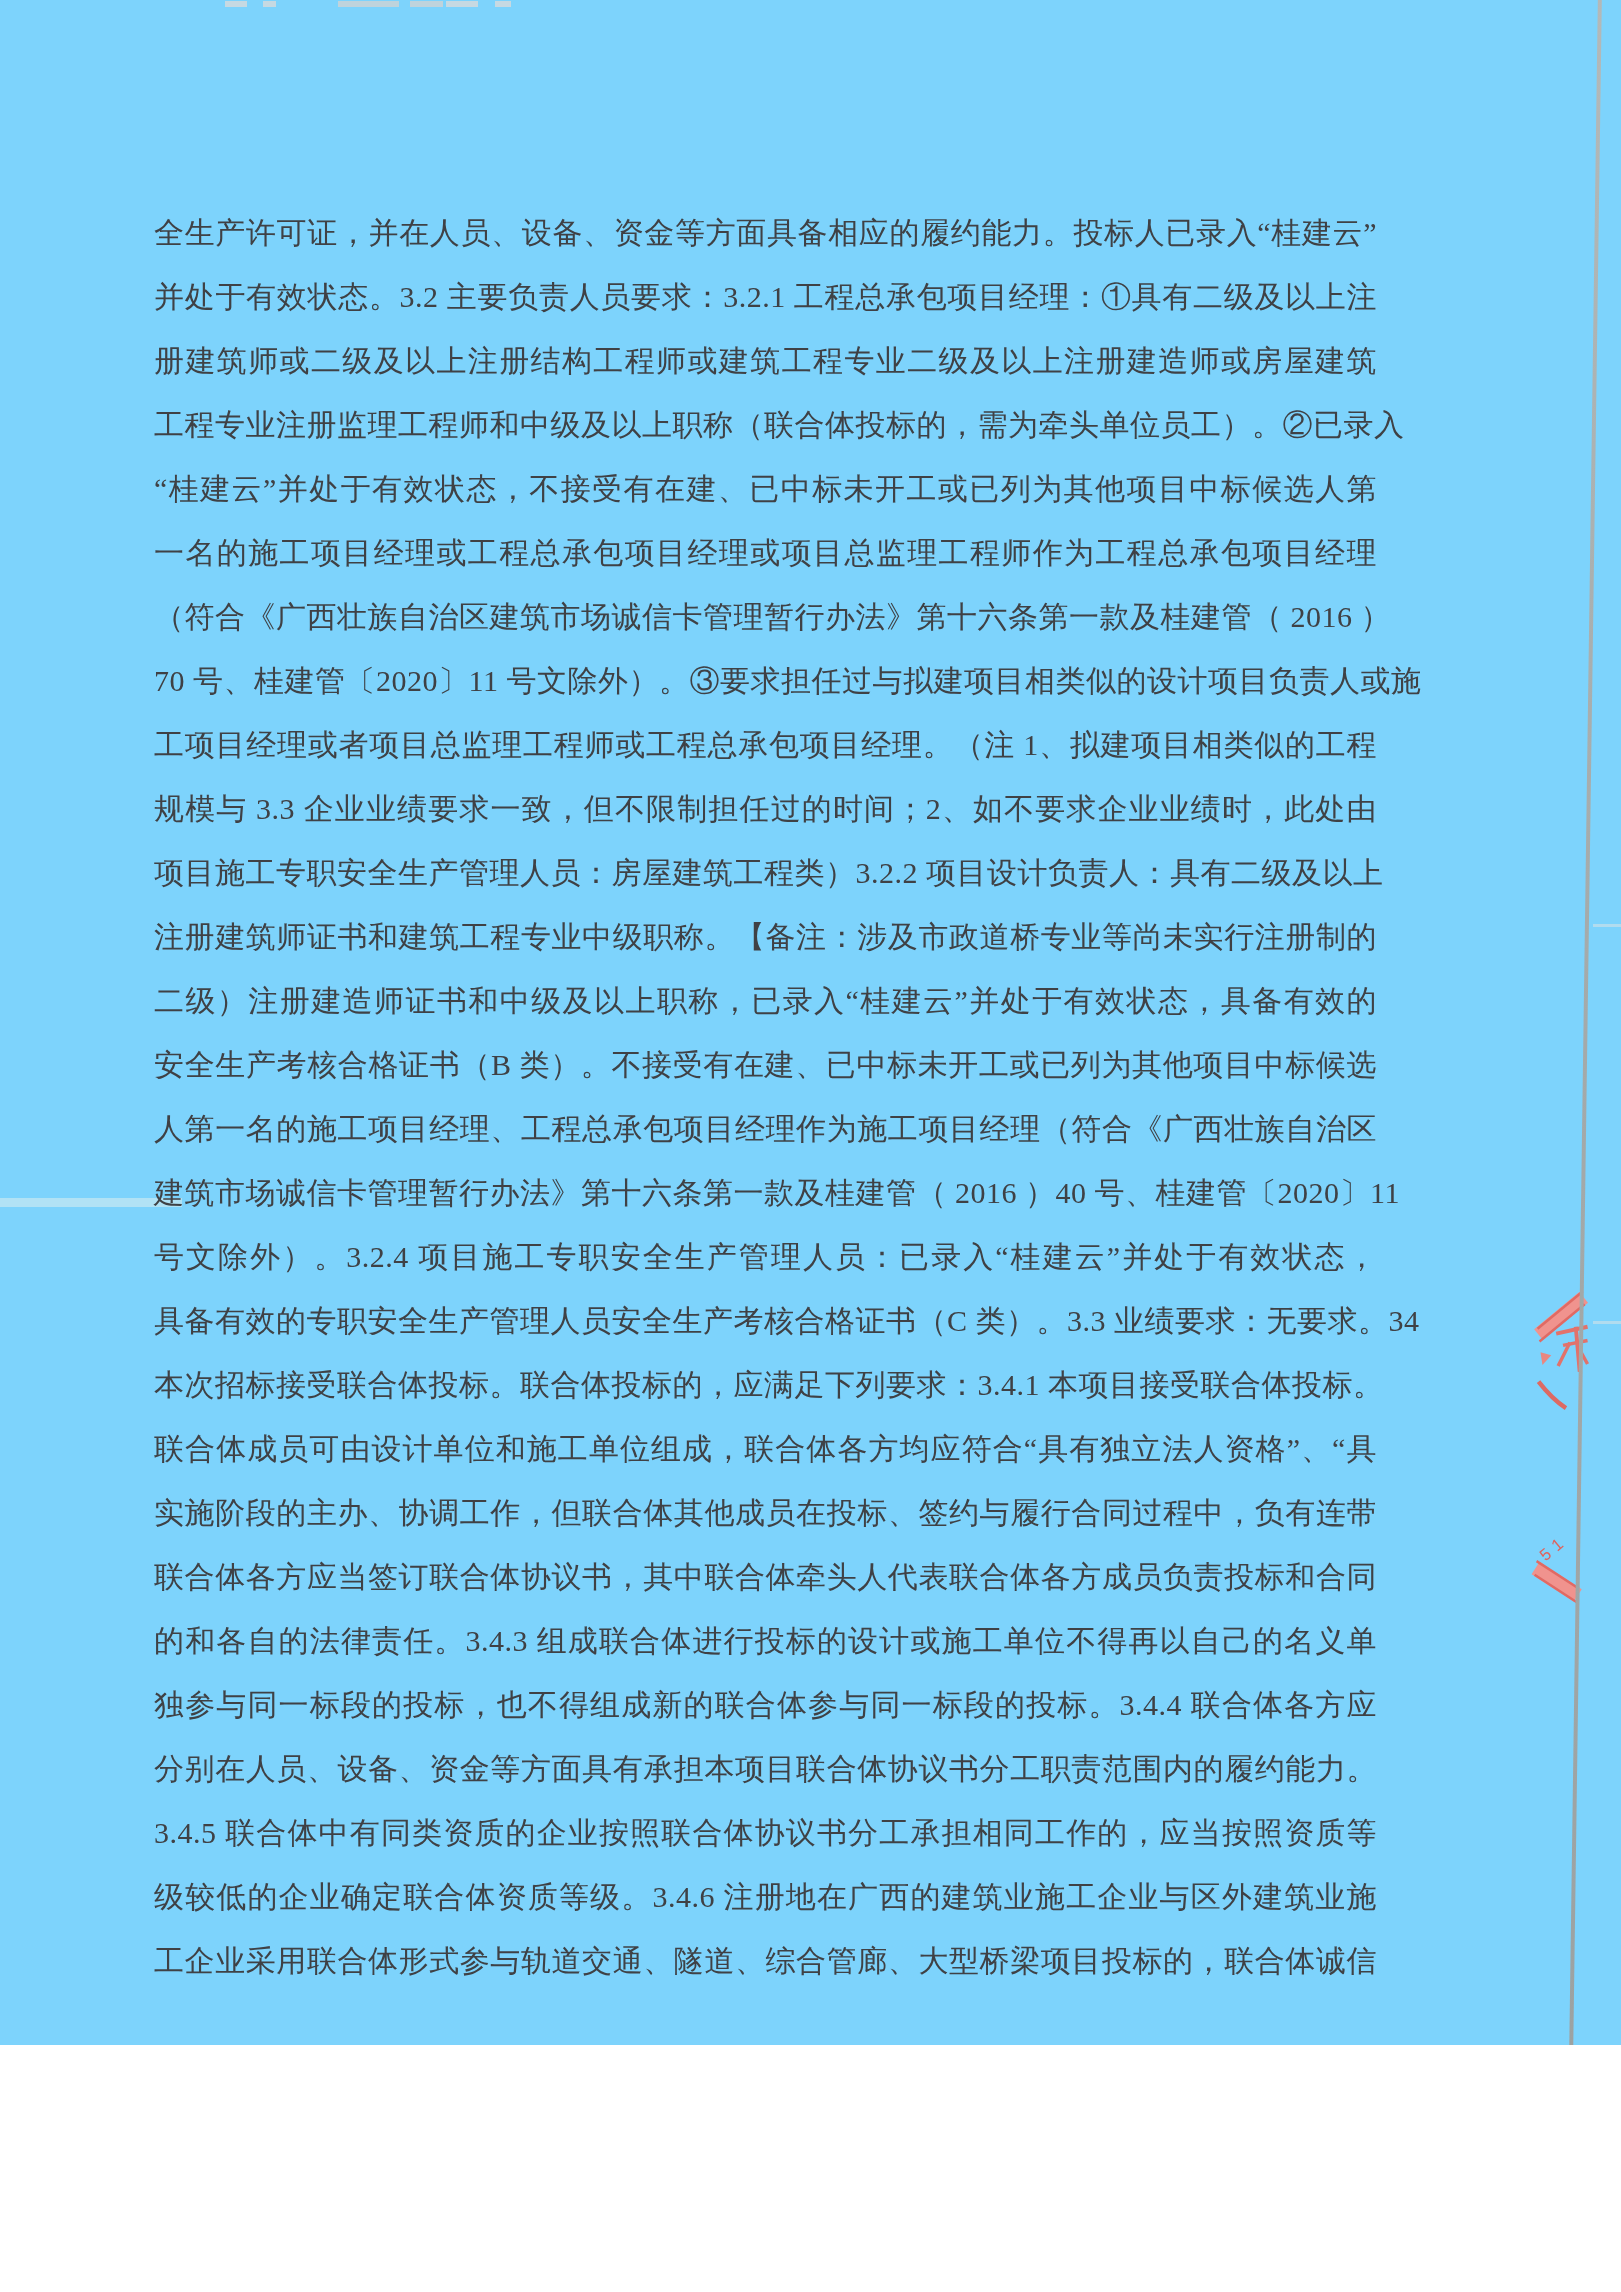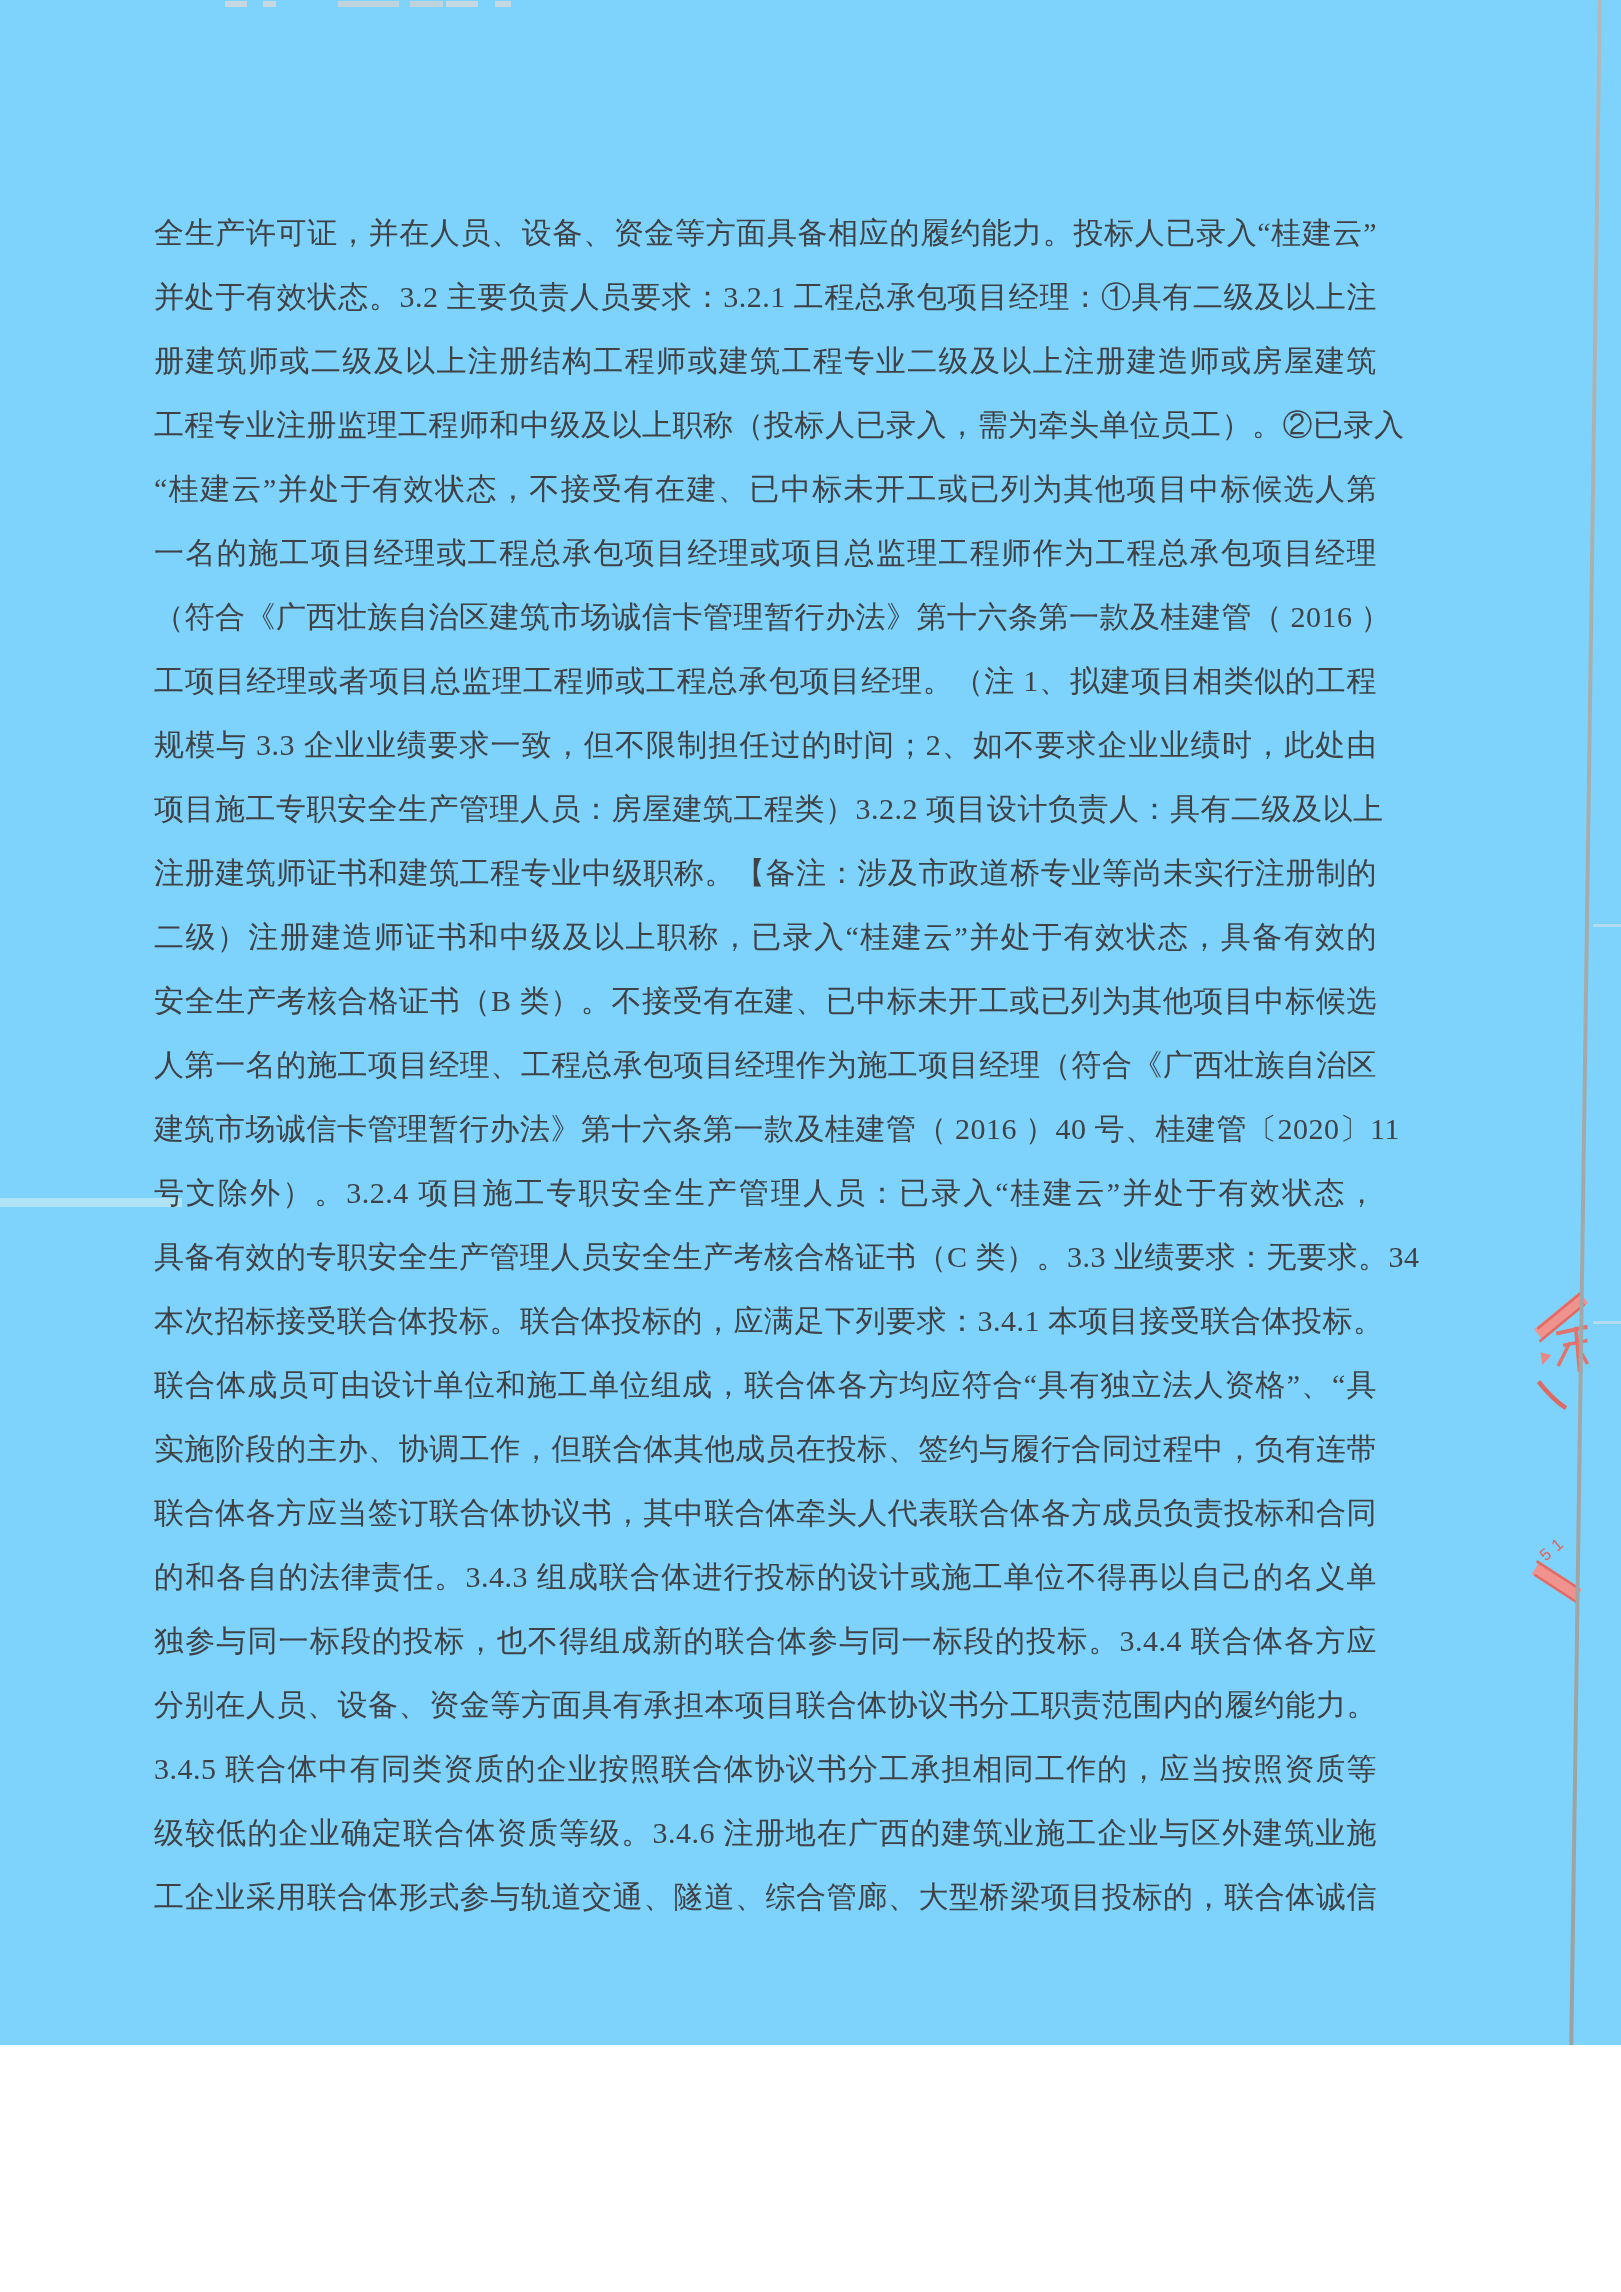--- a/index.html
+++ b/index.html
@@ -62,24 +62,25 @@
   <div class="artifact cyan-band" style="left:0;top:1198px;width:182px;height:8.8px;"></div>
 
   <div class="artifact right-streak" style="top:924px;"></div>
   <div class="artifact right-streak" style="top:1321px;"></div>
   <div class="artifact right-streak" style="top:2107px;"></div>
 
   <div class="body-text">
       <div class="text-line">全生产许可证，并在人员、设备、资金等方面具备相应的履约能力。投标人已录入“桂建云”</div>
       <div class="text-line">并处于有效状态。3.2 主要负责人员要求：3.2.1 工程总承包项目经理：①具有二级及以上注</div>
       <div class="text-line">册建筑师或二级及以上注册结构工程师或建筑工程专业二级及以上注册建造师或房屋建筑</div>
-      <div class="text-line">工程专业注册监理工程师和中级及以上职称（投标人已录入，需为牵头单位员工）。②已录入</div>
+      <div class="text-line">工程专业注册监理工程师和中级及以上职称（联合体投标的，需为牵头单位员工）。②已录入</div>
       <div class="text-line">“桂建云”并处于有效状态，不接受有在建、已中标未开工或已列为其他项目中标候选人第</div>
       <div class="text-line">一名的施工项目经理或工程总承包项目经理或项目总监理工程师作为工程总承包项目经理</div>
       <div class="text-line">（符合《广西壮族自治区建筑市场诚信卡管理暂行办法》第十六条第一款及桂建管（ 2016 ）</div>
+      <div class="text-line">70 号、桂建管〔2020〕11 号文除外）。③要求担任过与拟建项目相类似的设计项目负责人或施</div>
       <div class="text-line">工项目经理或者项目总监理工程师或工程总承包项目经理。（注 1、拟建项目相类似的工程</div>
       <div class="text-line">规模与 3.3 企业业绩要求一致，但不限制担任过的时间；2、如不要求企业业绩时，此处由</div>
       <div class="text-line">项目施工专职安全生产管理人员：房屋建筑工程类）3.2.2 项目设计负责人：具有二级及以上</div>
       <div class="text-line">注册建筑师证书和建筑工程专业中级职称。【备注：涉及市政道桥专业等尚未实行注册制的</div>
       <div class="text-line">二级）注册建造师证书和中级及以上职称，已录入“桂建云”并处于有效状态，具备有效的</div>
       <div class="text-line">安全生产考核合格证书（B 类）。不接受有在建、已中标未开工或已列为其他项目中标候选</div>
       <div class="text-line">人第一名的施工项目经理、工程总承包项目经理作为施工项目经理（符合《广西壮族自治区</div>
       <div class="text-line">建筑市场诚信卡管理暂行办法》第十六条第一款及桂建管（ 2016 ）40 号、桂建管〔2020〕11</div>
       <div class="text-line">号文除外）。3.2.4 项目施工专职安全生产管理人员：已录入“桂建云”并处于有效状态，</div>
       <div class="text-line">具备有效的专职安全生产管理人员安全生产考核合格证书（C 类）。3.3 业绩要求：无要求。34</div>

